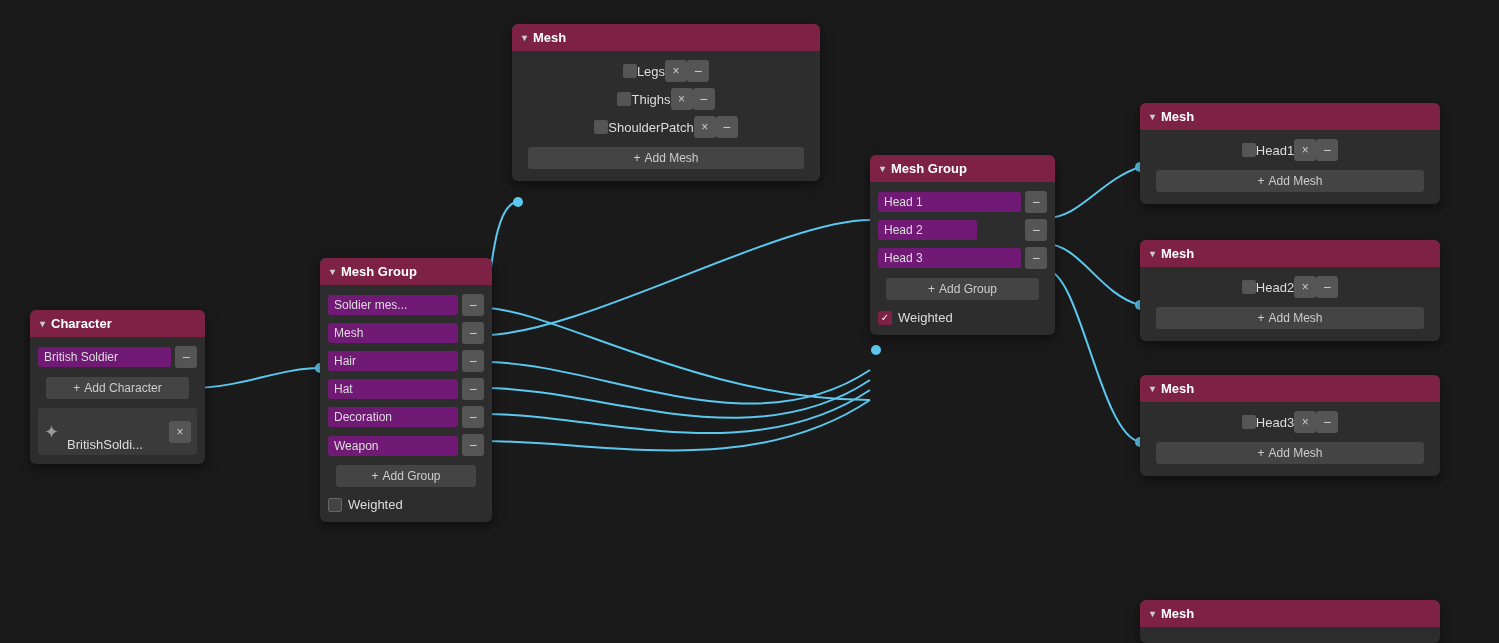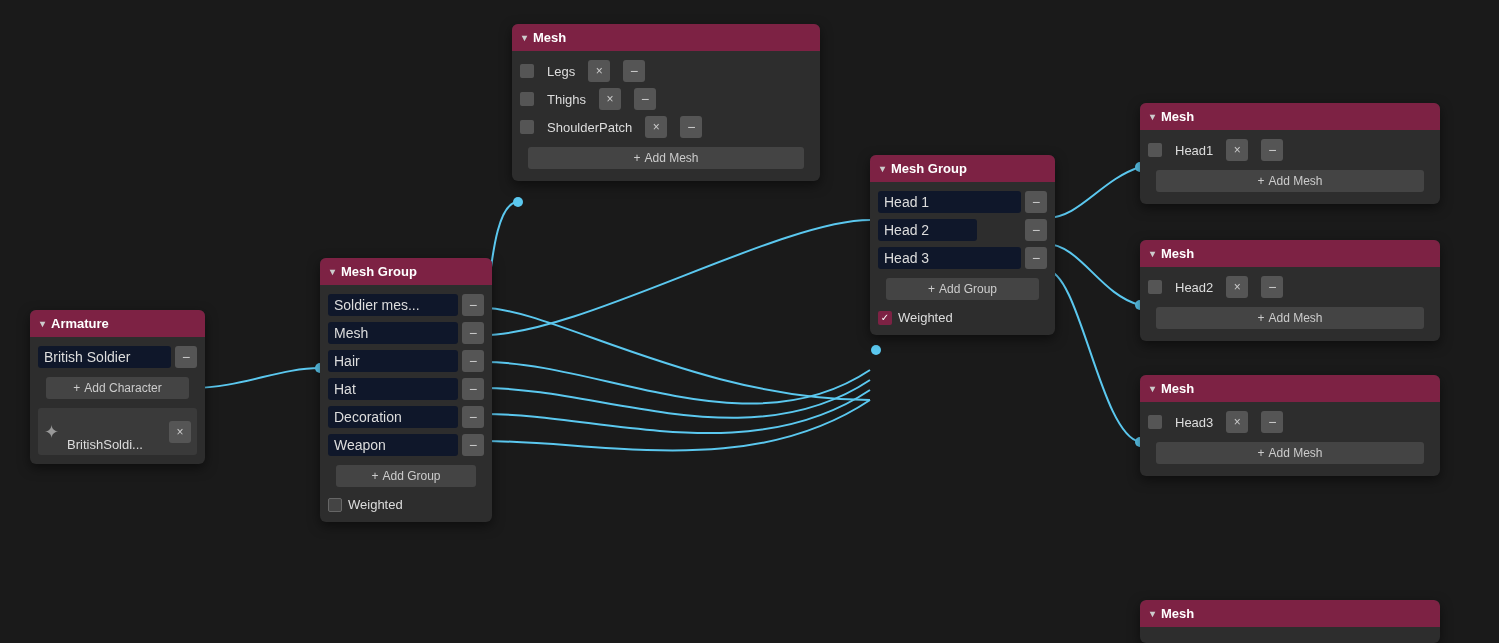--- a/index.html
+++ b/index.html
@@ -42,23 +42,23 @@
     }
     .node-row {
       display: flex;
       align-items: center;
       padding: 3px 8px;
       gap: 4px;
       position: relative;
     }
     .node-row .row-label {
       flex: 1;
-      font-size: 14px;
+      font-size: 12px;
       color: #ddd;
-      background: #0f172a;
+      background: #701a75;
       padding: 3px 6px;
       border-radius: 3px;
       overflow: hidden;
       text-overflow: ellipsis;
       white-space: nowrap;
     }
     .mesh-icon {
       width: 14px;
       height: 14px;
       background: #555;
@@ -138,22 +138,23 @@
       left: 0;
       width: 1499px;
       height: 643px;
       pointer-events: none;
     }
 
     .node-mesh-row {
       display: flex;
       align-items: center;
       padding: 3px 8px;
-      gap: 13px;
+      gap: 0;
       position: relative;
+      justify-content: center;
     }
   </style>
 </head>
 <body>
 
 <svg id="connections-svg" xmlns="http://www.w3.org/2000/svg">
 
   <path d="M 192 388 C 240 388, 280 368 320 368" stroke="#5bc8ef" stroke-width="2" fill="none"></path>
 
   <path d="M 484 335 C 580 335, 780 220 870 220" stroke="#5bc8ef" stroke-width="2" fill="none"></path>
@@ -200,21 +201,21 @@
   <circle cx="1140" cy="167" r="5" fill="#5bc8ef"></circle>
 
   <circle cx="1140" cy="305" r="5" fill="#5bc8ef"></circle>
 
   <circle cx="1140" cy="442" r="5" fill="#5bc8ef"></circle>
 </svg>
 
 <div class="node" style="left:30px; top:310px; width:175px;">
   <div class="node-header">
     <span class="chevron">▾</span>
-    <span>Armature</span>
+    <span>Character</span>
   </div>
   <div class="node-body">
     <div class="node-row">
       <span class="row-label">British Soldier</span>
       <button class="btn-minus">−</button>
     </div>
     <div class="node-row" style="padding: 3px 8px;">
       <button class="btn-add">
         <span>+</span>
         <span>Add Character</span>

